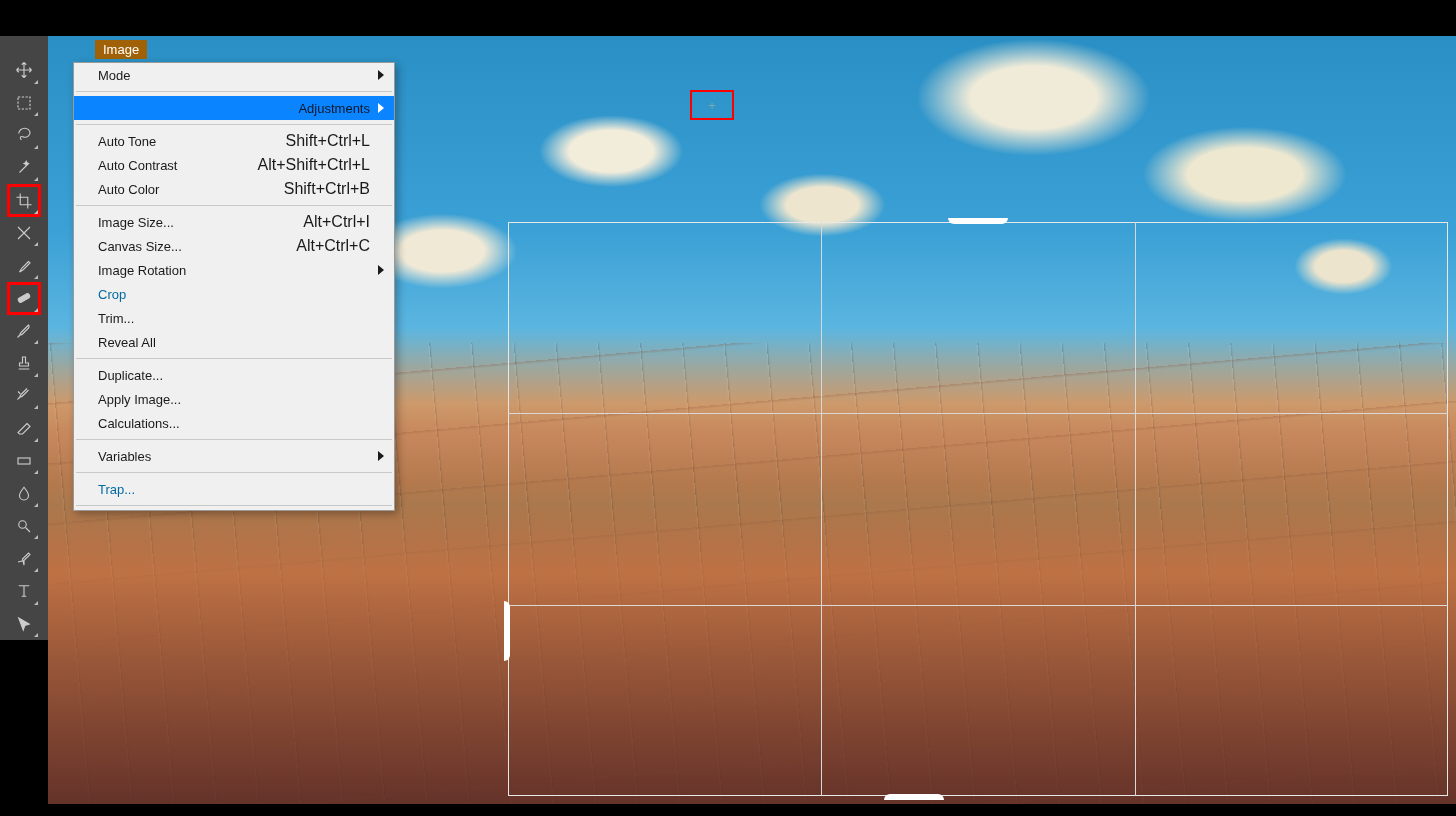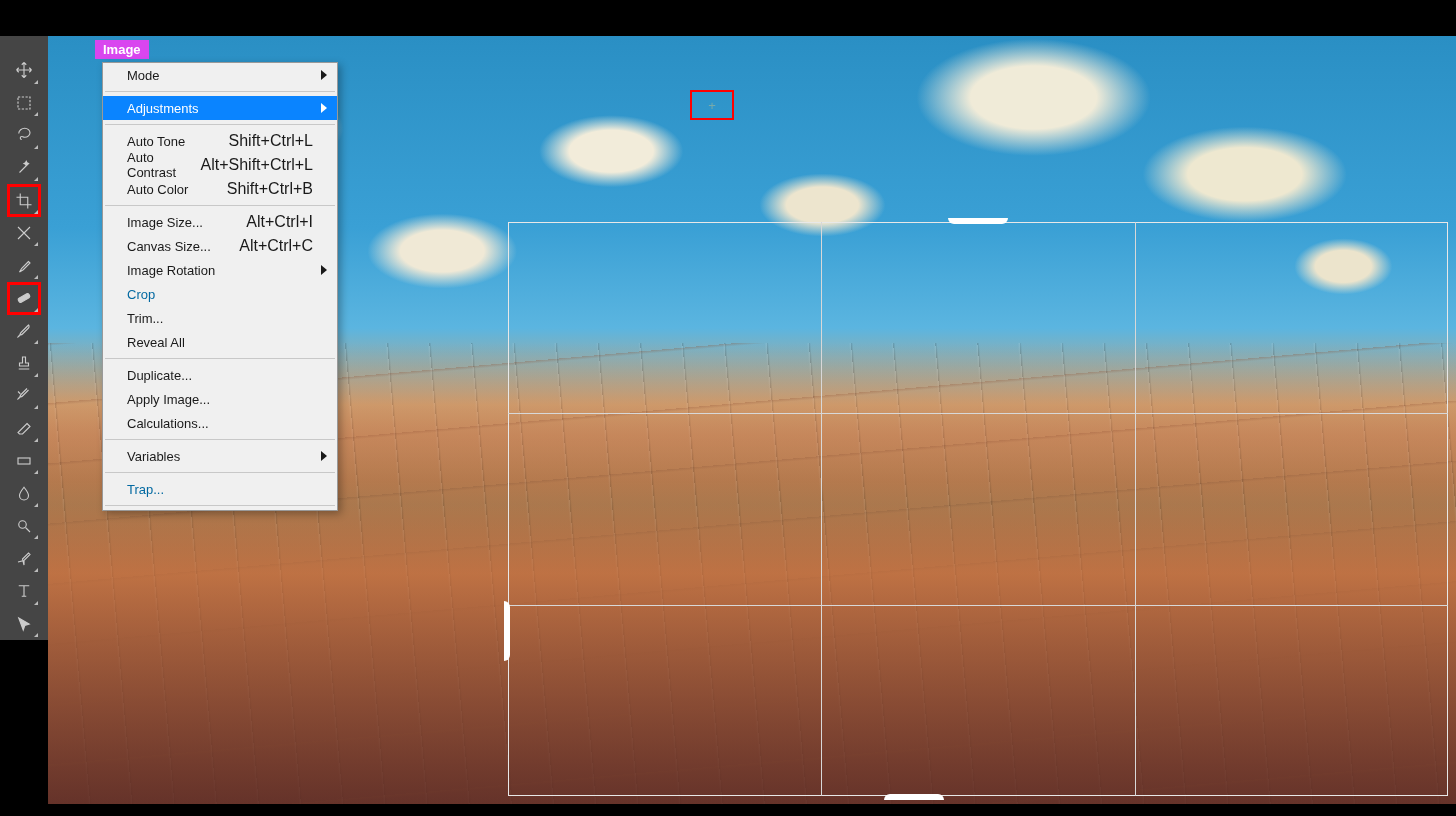--- a/index.html
+++ b/index.html
@@ -15,24 +15,24 @@
 radial-gradient(ellipse 180px 90px at 70% 8%,#f0ebd8 35%,transparent 65%),
 radial-gradient(ellipse 150px 70px at 85% 18%,#eee8d0 38%,transparent 68%),
 radial-gradient(ellipse 100px 50px at 40% 15%,#f2ecda 42%,transparent 72%),
 radial-gradient(ellipse 90px 45px at 55% 22%,#ede5ce 40%,transparent 70%),
 radial-gradient(ellipse 110px 55px at 28% 28%,#f0e9d6 38%,transparent 68%),
 radial-gradient(ellipse 70px 40px at 92% 30%,#ece4cc 40%,transparent 70%);}
 .canvas::after{content:"";position:absolute;left:0;right:0;bottom:0;height:60%;background:
 linear-gradient(180deg,transparent 0%,rgba(180,105,75,0.3) 20%,rgba(90,130,100,0.2) 35%,rgba(200,120,70,0.6) 50%,rgba(100,50,40,0.8) 100%),
 repeating-linear-gradient(85deg,rgba(0,0,0,0.15) 0px,transparent 2px,transparent 40px,rgba(255,255,255,0.1) 42px),
 repeating-linear-gradient(175deg,rgba(140,80,50,0.3) 0px,transparent 3px,transparent 60px);}
-.menu-label{position:absolute;left:95px;top:40px;background:#d946ef;color:#fff;padding:2px 8px;font-size:13px;z-index:10;font-weight:bold;}
-.dropdown{position:absolute;left:102px;top:62px;width:236px;background:#f0f0f0;border:1px solid #999;box-shadow:3px 3px 8px rgba(0,0,0,0.3);z-index:10;}
+.menu-label{position:absolute;left:95px;top:40px;background:#a16207;color:#fff;padding:2px 8px;font-size:13px;z-index:10;}
+.dropdown{position:absolute;left:73px;top:62px;width:322px;background:#f0f0f0;border:1px solid #999;box-shadow:3px 3px 8px rgba(0,0,0,0.3);z-index:10;}
 .menu-item{height:24px;display:flex;align-items:center;padding:0 24px 0 24px;position:relative;cursor:default;color:#1a1a1a;}
-.menu-item.hover{background:#0a84ff;color:#ffffff;}
+.menu-item.hover{background:#0a84ff;color:#0f172a;text-align:right;}
 .menu-item.disabled{color:#0369a1;}
 .menu-item .label{flex:1;}
 .menu-item .shortcut{color:#1a1a1a;font-size:16px;}
 .menu-item .arrow{position:absolute;right:10px;width:0;height:0;border-top:5px solid transparent;border-bottom:5px solid transparent;border-left:6px solid #1a1a1a;}
 .menu-item.hover .arrow{border-left-color:#fff;}
 .sep{height:1px;background:#c8c8c8;margin:4px 2px;}
 .crop-overlay{position:absolute;left:508px;top:222px;width:940px;height:574px;z-index:5;}
 .crop-rect{position:absolute;inset:0;border:1px solid #e8e8e8;}
 .crop-line{position:absolute;background:#d8d8d8;}
 .crop-line.v1{left:33.33%;top:0;bottom:0;width:1px;}

